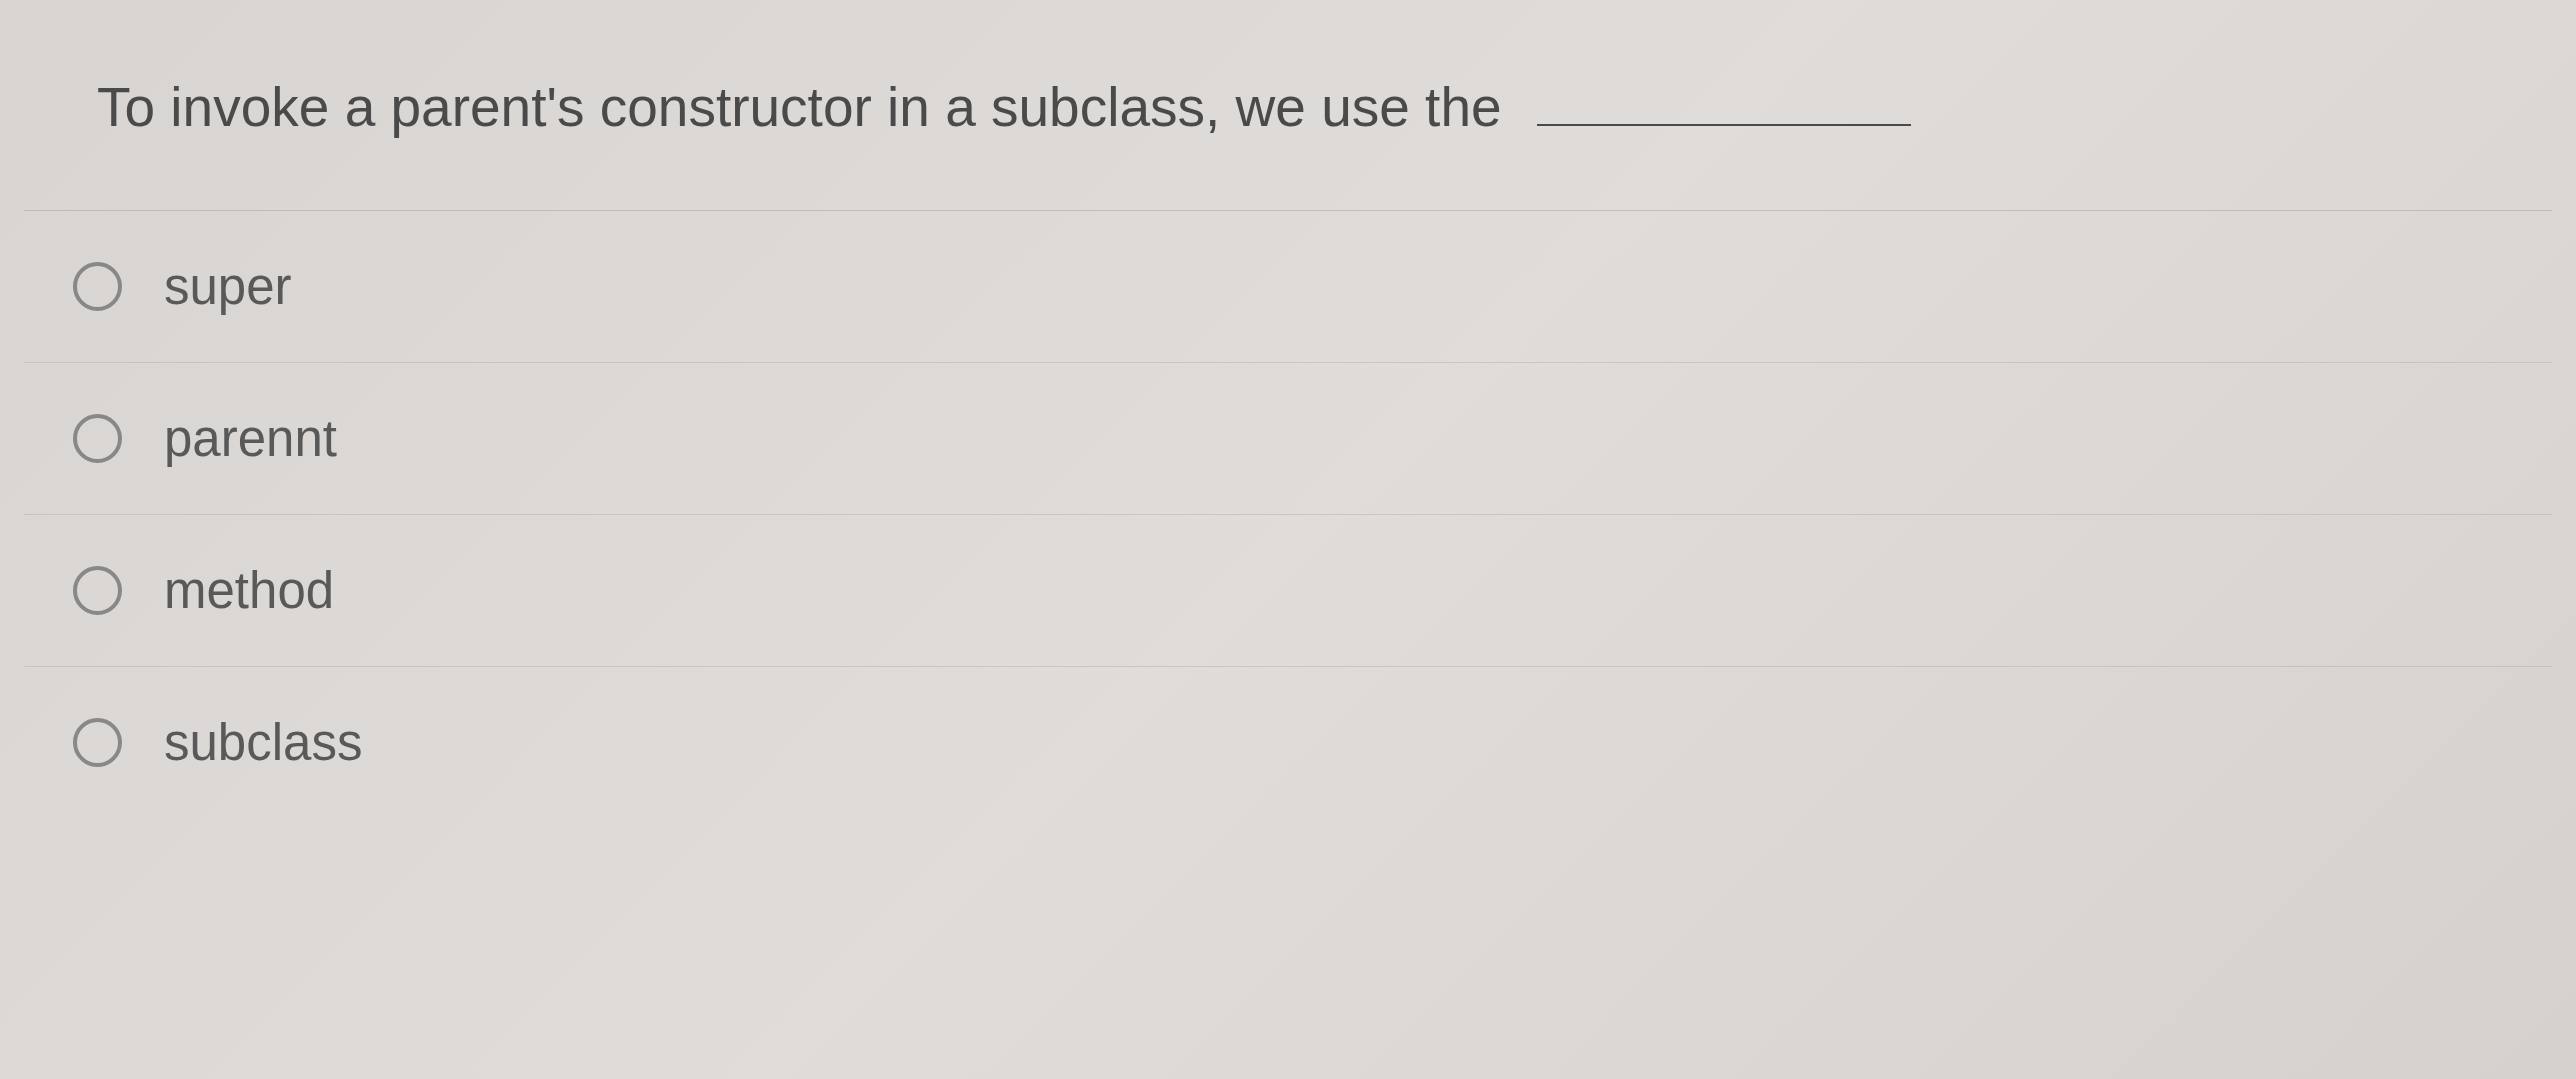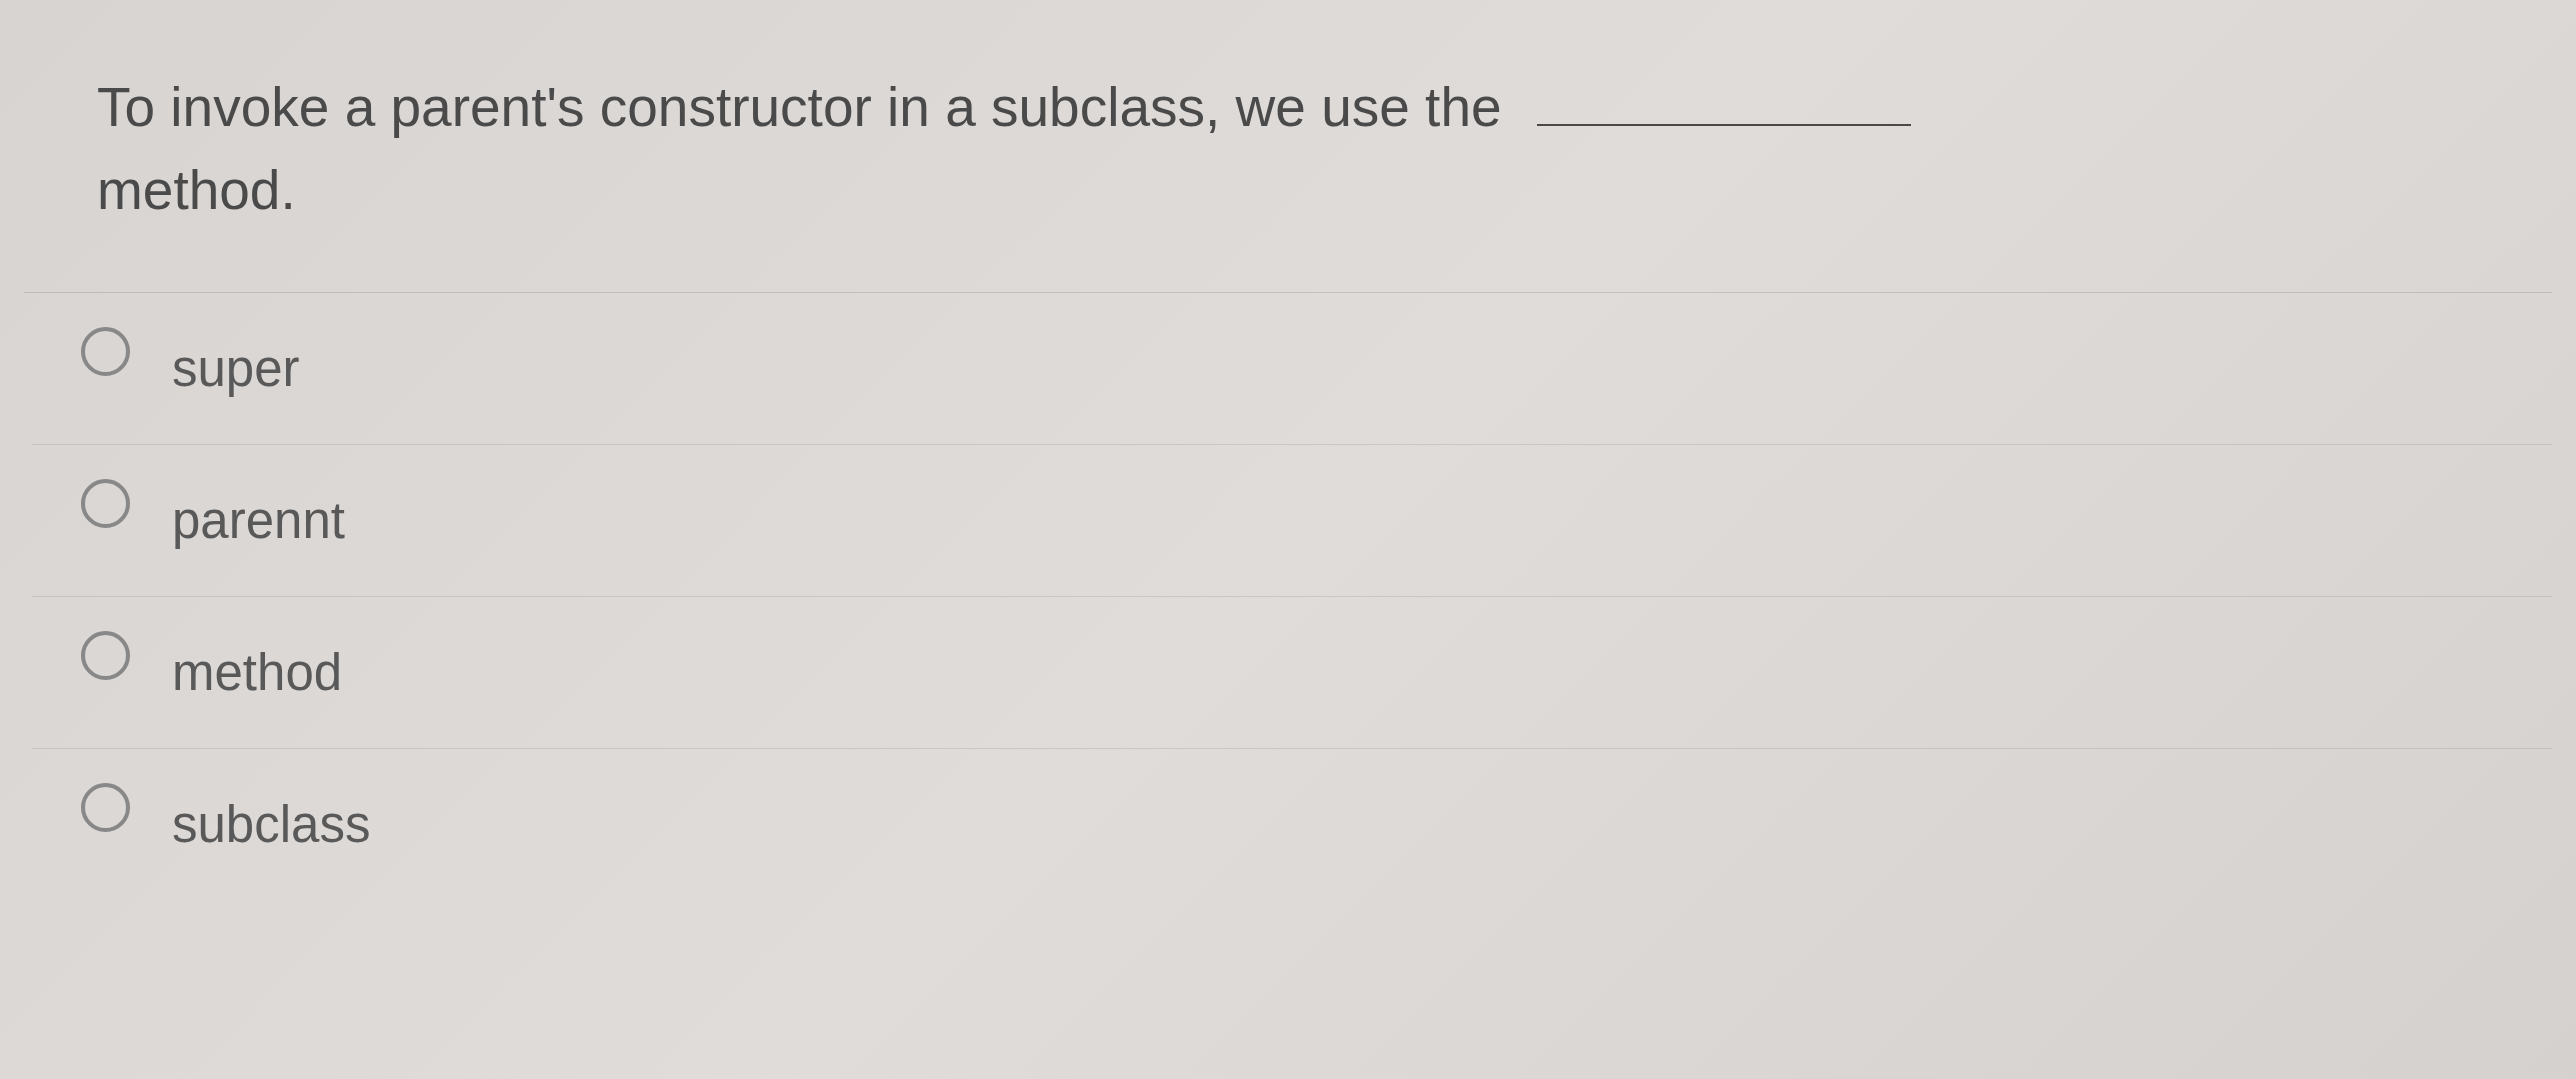--- a/index.html
+++ b/index.html
@@ -40,24 +40,24 @@
       vertical-align: baseline;
       margin: 0 8px;
     }
     
     .options-section {
       padding: 0;
     }
     
     .option {
       display: flex;
+      align-items: center;
       padding: 34px 49px;
       border-bottom: 1px solid rgba(150, 150, 150, 0.3);
       cursor: pointer;
-      margin-left: 8px;
     }
     
     .option:last-child {
       border-bottom: none;
     }
     
     .radio {
       width: 49px;
       height: 49px;
       border: 4px solid #888;
@@ -75,21 +75,20 @@
   </style>
 </head>
 <body>
 
 <div class="container">
   <div class="question-section">
     <div class="question-text">
       <span>To invoke a parent's constructor in a subclass, we use the</span>
       <span class="blank"></span>
       <br>
-      <span>method.</span>
     </div>
   </div>
 
   <div class="options-section">
     <div class="option">
       <div class="radio"></div>
       <span class="option-label">super</span>
     </div>
     <div class="option">
       <div class="radio"></div>

